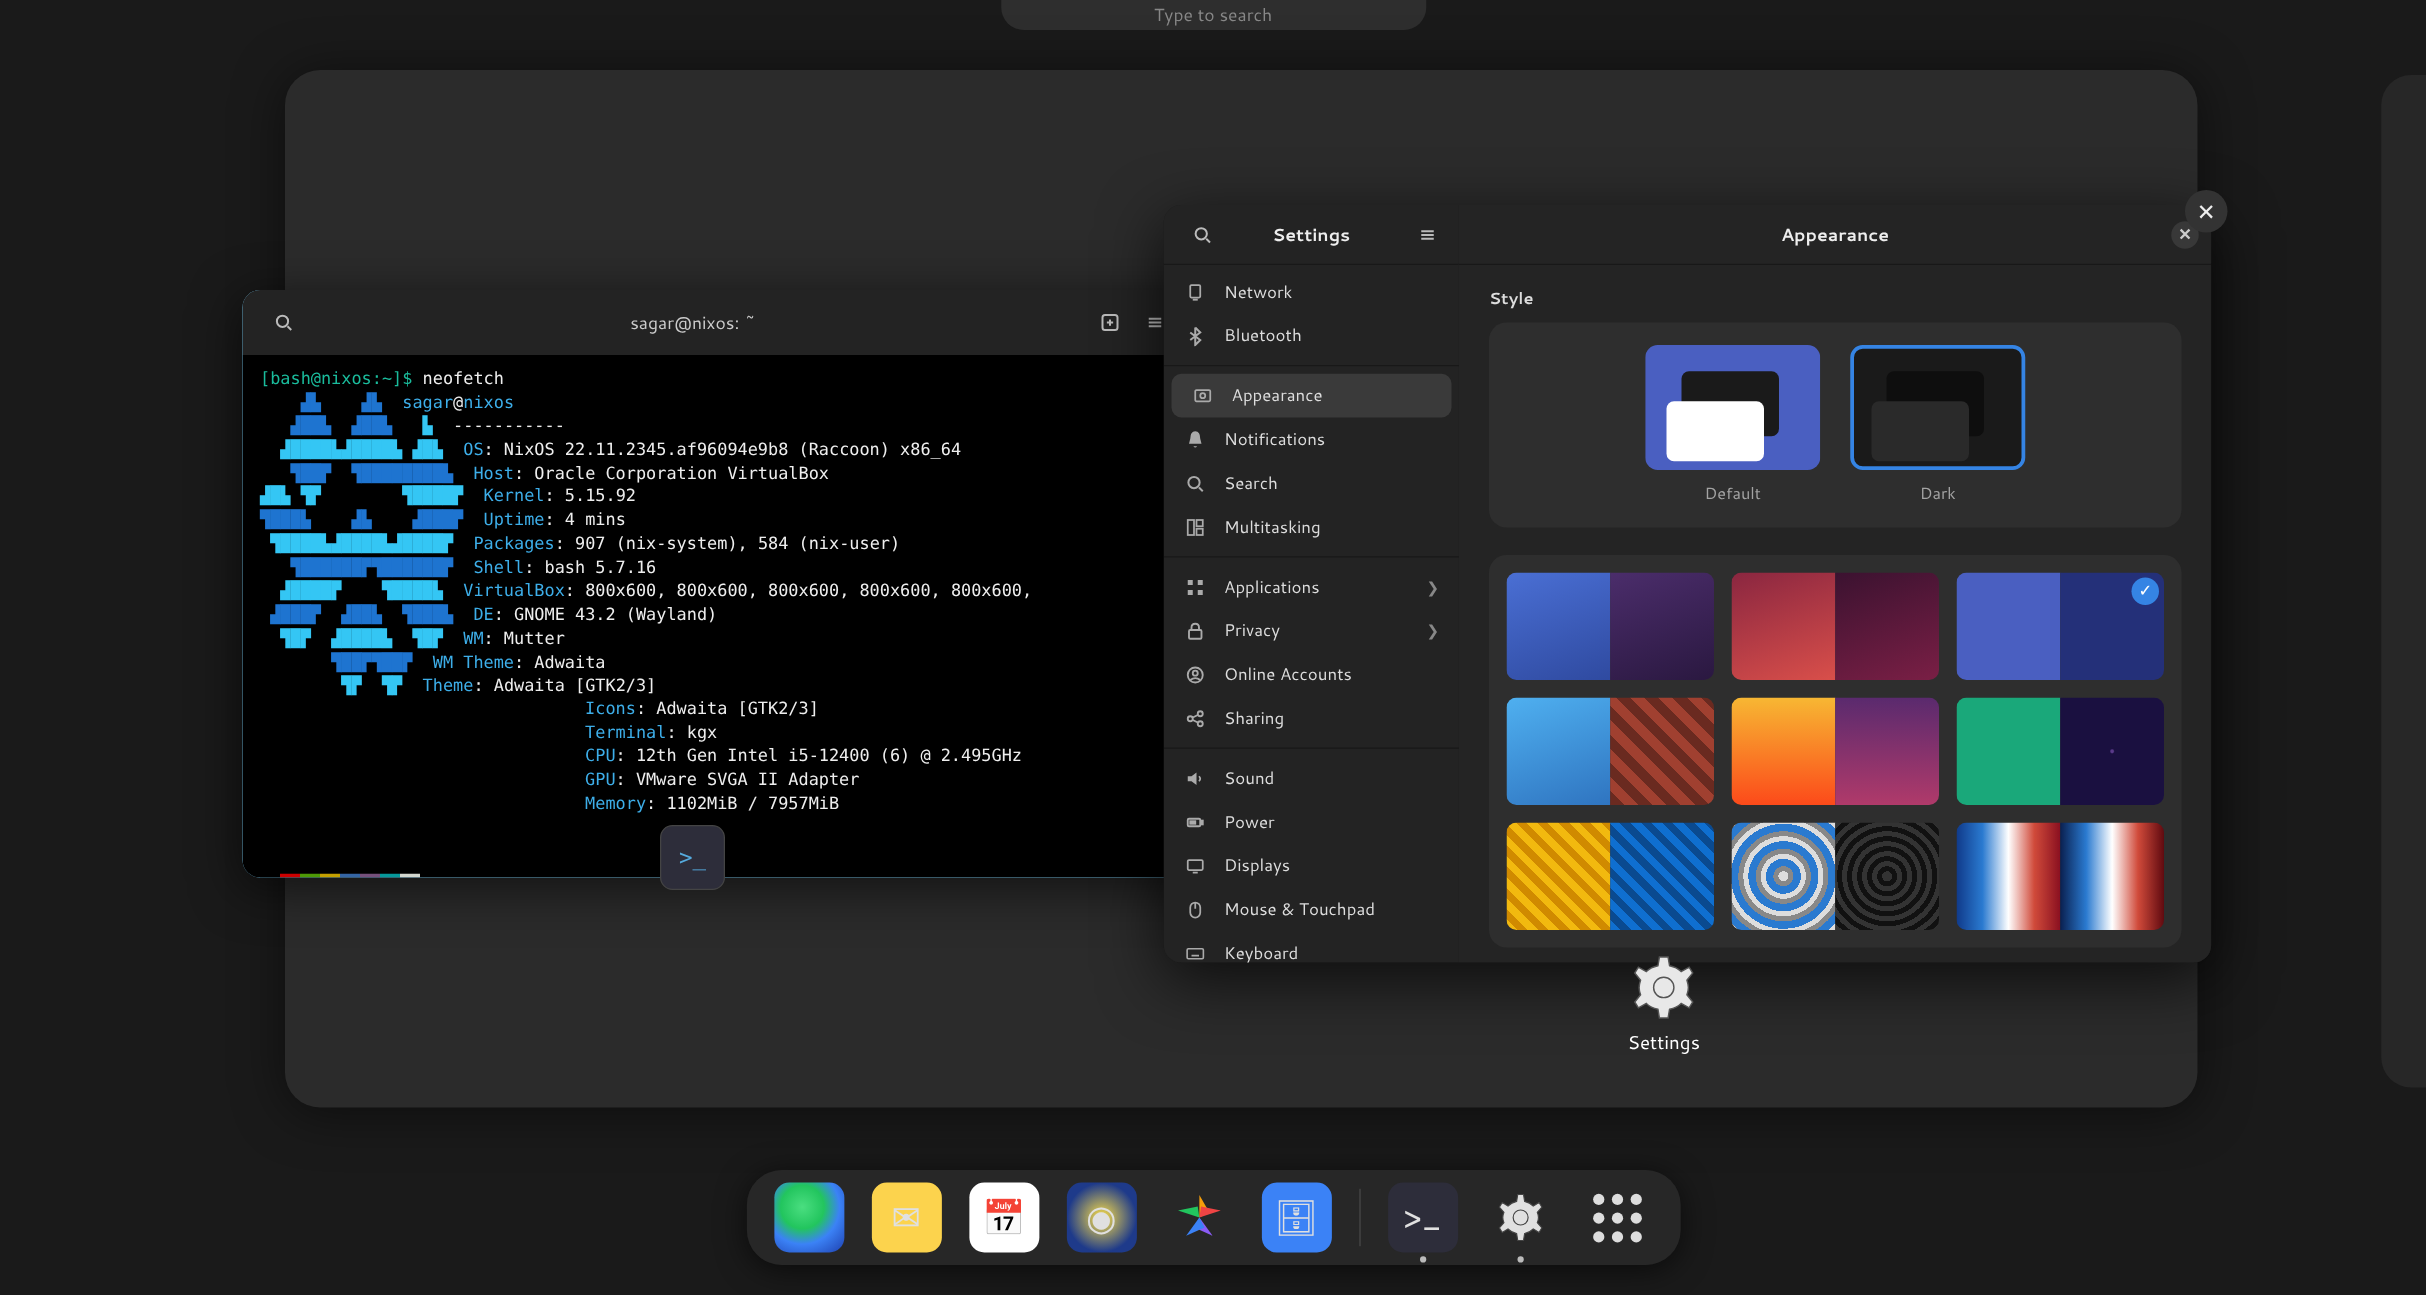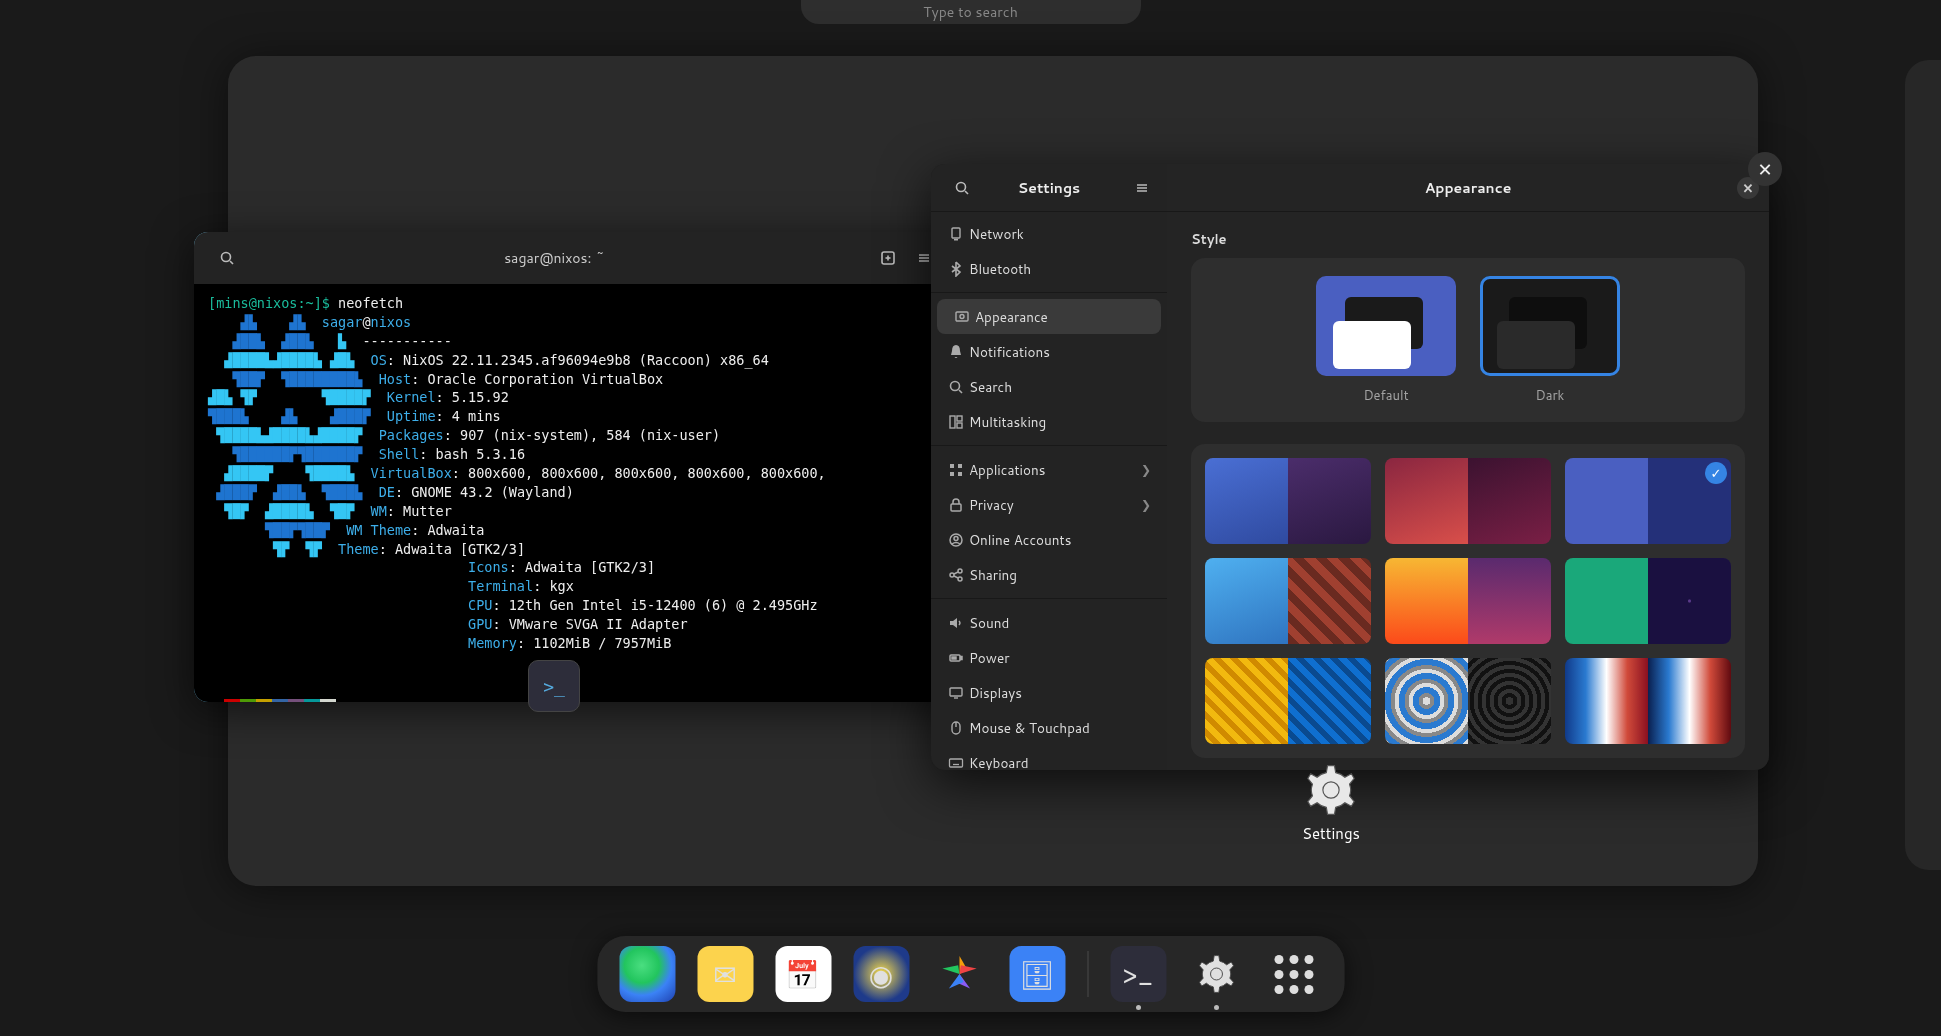--- a/index.html
+++ b/index.html
@@ -63,21 +63,21 @@
   position:absolute; top:164px; left:931px;
   width:838px; height:606px;
   background:#1e1e1e; border-radius:14px;
   box-shadow:0 14px 50px rgba(0,0,0,.7);
   display:flex; overflow:hidden;
 }
 .set-side { width:236px; background:#232323; display:flex; flex-direction:column; }
 .side-head{height:48px;display:flex;align-items:center;padding:0 10px;border-bottom:1px solid #181818}
 .side-head .title{flex:1;text-align:center;font-size:14px;font-weight:600;color:#eee}
 .side-list{flex:1;overflow:auto;padding:4px 0}
-.s-item{display:flex;align-items:center;padding:8px 16px;font-size:13.5px;color:#ddd;gap:4px;cursor:pointer}
+.s-item{display:flex;align-items:center;padding:8px 16px;font-size:13.5px;color:#ddd;gap:14px;cursor:pointer}
 .s-item.active{background:#3a3a3a;border-radius:8px;margin:0 6px}
 .s-item .chev{margin-left:auto;color:#888;font-size:12px}
 .s-sep{height:1px;background:#181818;margin:6px 0}
 .s-ico{width:18px;height:18px;display:flex;align-items:center;justify-content:center;font-size:14px;color:#aaa}
 
 .set-main{flex:1;display:flex;flex-direction:column;background:#242424}
 .main-head{height:48px;display:flex;align-items:center;justify-content:center;position:relative;border-bottom:1px solid #181818;font-size:14px;font-weight:600;color:#eee}
 .main-head .close{position:absolute;right:10px;width:22px;height:22px;border-radius:11px;background:#383838;color:#ccc;display:flex;align-items:center;justify-content:center;font-size:13px;cursor:pointer}
 .main-body{flex:1;padding:18px 24px;overflow:auto}
 .sect-lbl{font-size:13px;font-weight:600;color:#ddd;margin-bottom:10px}
@@ -144,29 +144,29 @@
     </div>
     <div class="hbtn">
       <svg width="16" height="16" viewBox="0 0 16 16" stroke="currentColor" stroke-width="1.6">
           <line x1="3" y1="5" x2="13" y2="5"></line>
           <line x1="3" y1="8" x2="13" y2="8"></line>
           <line x1="3" y1="11" x2="13" y2="11"></line>
         </svg>
     </div>
     <div class="hbtn">✕</div>
   </div>
-  <div class="term-body" id="term-body"><span class="tg">[mins@nixos:~]$</span> <span class="tw">neofetch</span>
+  <div class="term-body" id="term-body"><span class="tg">[bash@nixos:~]$</span> <span class="tw">neofetch</span>
     <span style="color:#1e74d0">▟▙    ▟▙</span>  <span class="tb">sagar</span><span class="tw">@</span><span class="tb">nixos</span>
    <span style="color:#1e74d0">▟██▙  ▟██▙</span>   <span style="color:#34c6f4">▙</span>  <span class="tw">-----------</span>
   <span style="color:#34c6f4">▟████▙▟████▙ ▟█▙</span>  <span class="tb">OS</span><span class="tw">: NixOS 22.11.2345.af96094e9b8 (Raccoon) x86_64</span>
    <span style="color:#1e74d0">▜██▛  ▜████████▙</span>  <span class="tb">Host</span><span class="tw">: Oracle Corporation VirtualBox</span>
 <span style="color:#34c6f4">▟█▙ ▜▛        ▜████▛</span>  <span class="tb">Kernel</span><span class="tw">: 5.15.92</span>
 <span style="color:#1e74d0">▜███▙    ▟▙    ▟███▛</span>  <span class="tb">Uptime</span><span class="tw">: 4 mins</span>
  <span style="color:#34c6f4">▜████▙▟████▙▟████▛</span>  <span class="tb">Packages</span><span class="tw">: 907 (nix-system), 584 (nix-user)</span>
-   <span style="color:#1e74d0">▜██████▛▜██████▛</span>  <span class="tb">Shell</span><span class="tw">: bash 5.3.16</span>
+   <span style="color:#1e74d0">▜██████▛▜██████▛</span>  <span class="tb">Shell</span><span class="tw">: bash 5.7.16</span>
   <span style="color:#34c6f4">▟████▛    ▜████▙</span>  <span class="tb">VirtualBox</span><span class="tw">: 800x600, 800x600, 800x600, 800x600, 800x600,</span>
  <span style="color:#1e74d0">▟███▛  ▟██▙  ▜███▙</span>  <span class="tb">DE</span><span class="tw">: GNOME 43.2 (Wayland)</span>
   <span style="color:#34c6f4">▜█▛  ▟████▙  ▜█▛</span>  <span class="tb">WM</span><span class="tw">: Mutter</span>
        <span style="color:#1e74d0">▜██▛▜██▛</span>  <span class="tb">WM Theme</span><span class="tw">: Adwaita</span>
         <span style="color:#34c6f4">▜▛  ▜▛</span>  <span class="tb">Theme</span><span class="tw">: Adwaita [GTK2/3]</span>
                                 <span class="tb">Icons</span><span class="tw">: Adwaita [GTK2/3]</span>
                                 <span class="tb">Terminal</span><span class="tw">: kgx</span>
                                 <span class="tb">CPU</span><span class="tw">: 12th Gen Intel i5-12400 (6) @ 2.495GHz</span>
                                 <span class="tb">GPU</span><span class="tw">: VMware SVGA II Adapter</span>
                                 <span class="tb">Memory</span><span class="tw">: 1102MiB / 7957MiB</span>

